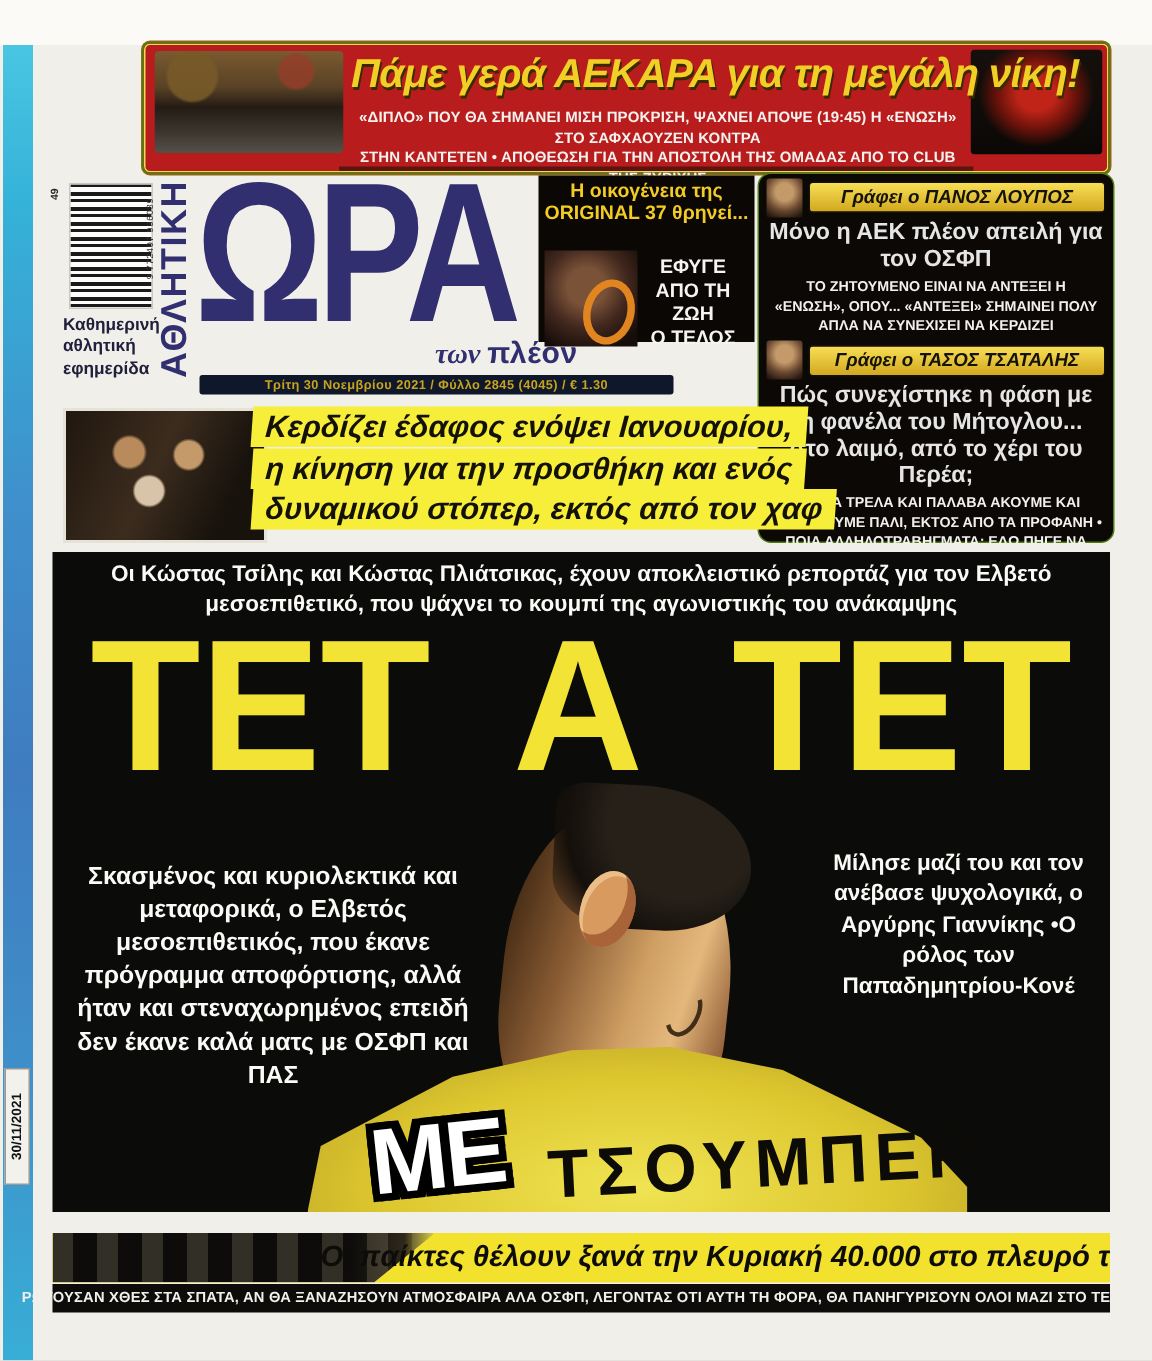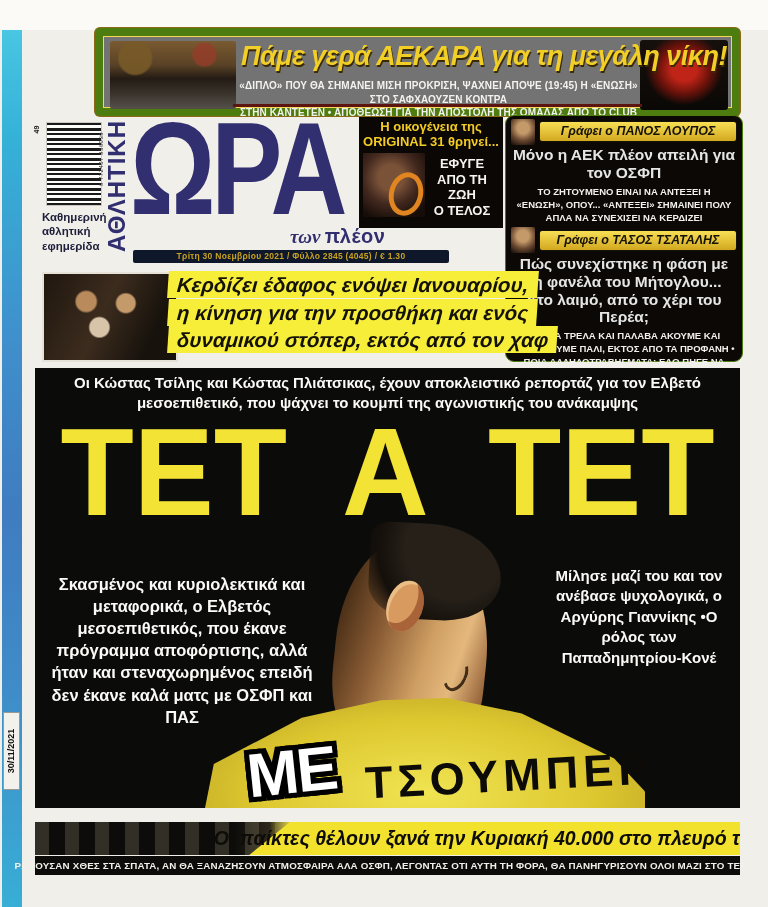--- a/index.html
+++ b/index.html
@@ -9,22 +9,22 @@
   .page::before { content:""; position:absolute; left:0; top:0; right:0; height:30px; background:#fbfaf7; }
 
   
   .edge-strip { position:absolute; left:2px; top:30px; width:20px; height:877px;
     background:linear-gradient(180deg,#49c6e2 0%,#35b2d8 12%,#3f90cc 35%,#3f7cc0 55%,#3f8cc8 75%,#38aed6 100%); }
   .edge-date-box { position:absolute; left:3px; top:712px; width:17px; height:78px; background:#f2f1ec;
     display:flex; align-items:center; justify-content:center; border:1px solid #9a9a94; }
   .edge-date-box span { transform:rotate(-90deg); white-space:nowrap; font-size:9px; font-weight:700; color:#111; }
 
   
-  .top-banner { position:absolute; left:95px; top:28px; width:645px; height:88px; background:#737373;
-    border:8px solid #4d7c0f; border-radius:5px; box-shadow:0 0 0 1px #8a6a14, inset 0 0 0 1px #f5d75a; }
+  .top-banner { position:absolute; left:95px; top:28px; width:645px; height:88px; background:#b91c1c;
+    border:1px solid #4d7c0f; border-radius:5px; box-shadow:0 0 0 1px #8a6a14, inset 0 0 0 1px #f5d75a; }
   .top-banner::after { content:""; position:absolute; left:130px; right:90px; bottom:1px; height:3px; background:#5c1410; }
   .banner-photo-left { position:absolute; left:7px; top:5px; width:126px; height:68px; border-radius:3px;
     background:
       radial-gradient(circle at 20% 25%, rgba(120,90,40,.9) 0 14%, transparent 16%),
       radial-gradient(circle at 75% 20%, rgba(150,60,40,.8) 0 10%, transparent 12%),
       linear-gradient(180deg,#7a5a30 0%,#5a4226 35%,#241c14 55%,#3a342c 78%,#55504a 100%); }
   .banner-photo-right { position:absolute; right:4px; top:4px; width:88px; height:70px; border-radius:3px;
     background:
       radial-gradient(ellipse at 50% 42%, #c02418 0 20%, #6a120a 42%, transparent 62%),
       radial-gradient(circle at 50% 18%, #8a5a38 0 9%, transparent 11%),
@@ -47,21 +47,21 @@
     letter-spacing:-5px; line-height:1; transform:scale(0.82,1.02); transform-origin:left top; }
   .masthead-sub { position:absolute; left:290px; top:225px; color:#312f70; white-space:nowrap; }
   .masthead-sub .it { font-family:"Liberation Serif","DejaVu Serif",serif; font-style:italic; font-weight:700; font-size:19px; }
   .masthead-sub .bd { font-weight:900; font-size:20px; letter-spacing:0.5px; }
   .date-bar { position:absolute; left:133px; top:250px; width:316px; height:13px; background:#0f172a;
     color:#c8a31f; font-size:8.5px; font-weight:700; text-align:center; line-height:13px; letter-spacing:0.3px; border-radius:2px; }
 
   
   .obituary { position:absolute; left:359px; top:117px; width:144px; height:111px; background:#0a0705; padding:3px 4px; }
   .obit-title { text-align:center; color:#f2cb25; font-weight:900; font-size:13px; line-height:1.12; }
-  .obit-body { display:flex; margin-top:4px; }
+  .obit-body { display:flex; margin-top:18px; }
   .obit-photo { position:relative; width:62px; height:64px; flex:0 0 62px;
     background:radial-gradient(circle at 45% 38%, #7a5238 0 24%, #42281e 52%, #160d08 85%); }
   .obit-photo::after { content:""; position:absolute; right:2px; bottom:1px; width:24px; height:34px;
     border:5px solid #e0851f; border-radius:50%; transform:rotate(14deg); }
   .obit-lines { flex:1; color:#f6f4f0; font-weight:800; font-size:13px; line-height:1.2; text-align:center; padding-top:3px; }
 
   
   .right-column { position:absolute; left:505px; top:115px; width:238px; height:247px; background:#0b0805;
     border-radius:9px; border:1px solid #4d7c0f; padding:4px 5px; }
   .byline { display:flex; align-items:center; height:23px; margin-bottom:2px; }
@@ -165,21 +165,21 @@
   <div class="masthead-title">ΩΡΑ</div>
   <div class="masthead-sub">
     <span class="it">των</span>
     <span class="bd">πλέον</span>
   </div>
   <div class="date-bar">Τρίτη 30 Νοεμβρίου 2021 / Φύλλο 2845 (4045) / € 1.30</div>
 
   <div class="obituary">
     <div class="obit-title">
       <div>Η οικογένεια της</div>
-      <div>ORIGINAL 31 θρηνεί...</div>
+      <div>ORIGINAL 37 θρηνεί...</div>
     </div>
     <div class="obit-body">
       <div class="obit-photo"></div>
       <div class="obit-lines">
         <div>ΕΦΥΓΕ</div>
         <div>ΑΠΟ ΤΗ</div>
         <div>ΖΩΗ</div>
         <div>Ο ΤΕΛΟΣ</div>
       </div>
     </div>

